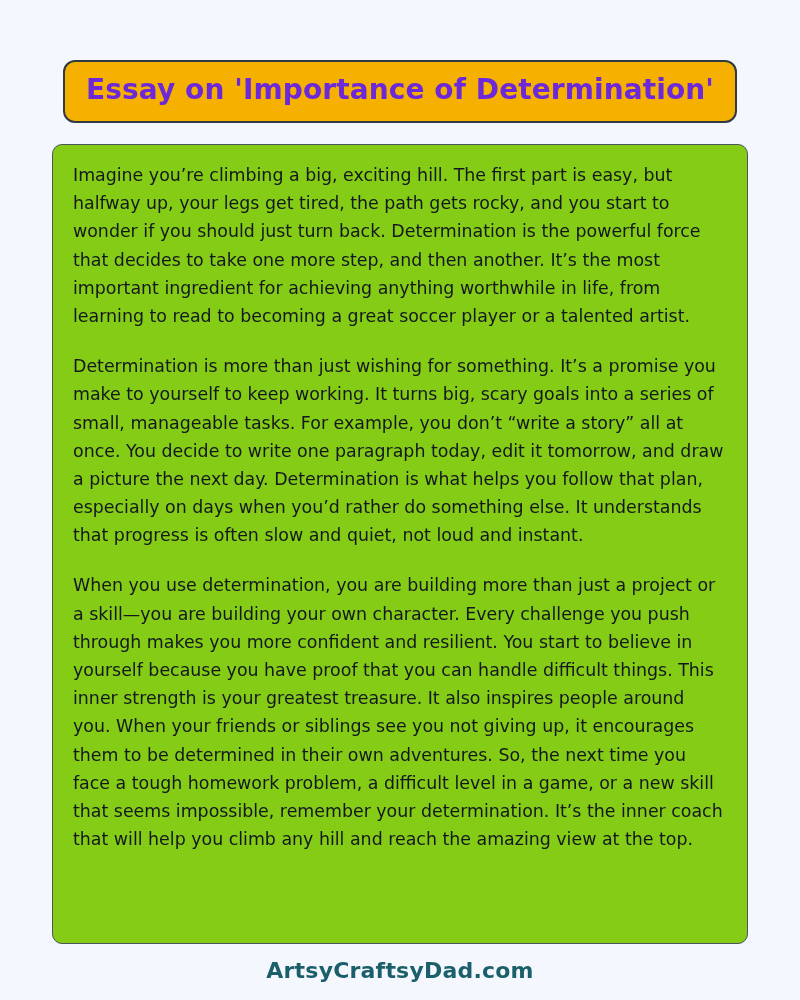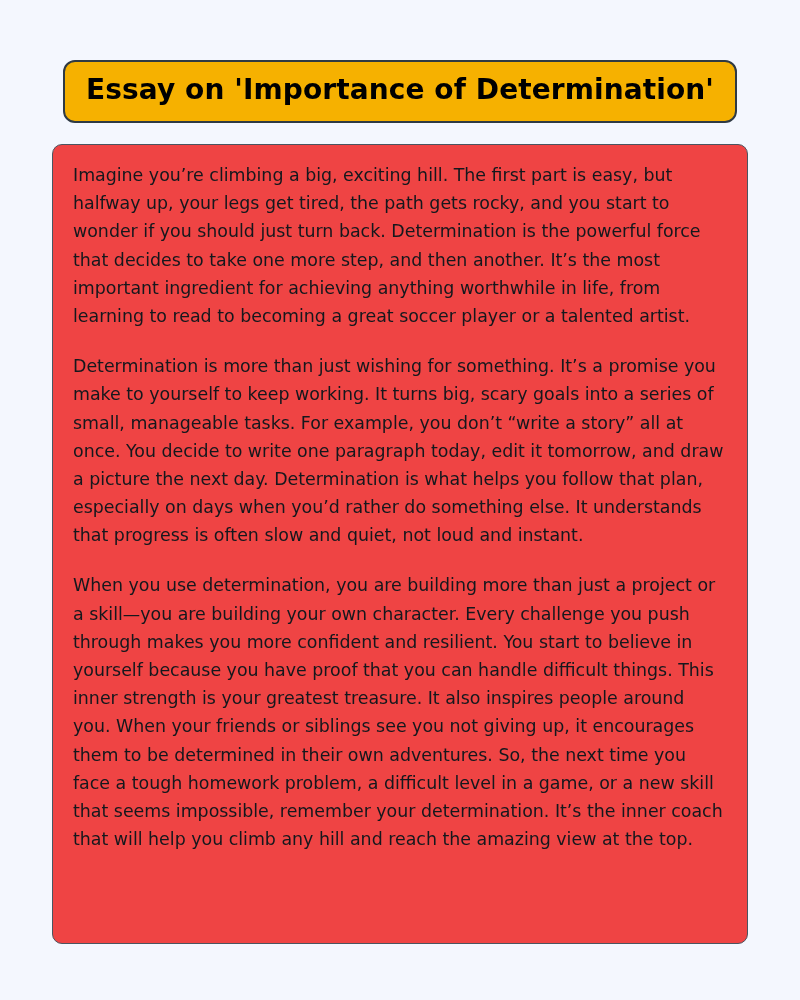--- a/index.html
+++ b/index.html
@@ -29,33 +29,33 @@
     background: #f6b100;
     border: 2px solid #2f3a44;
     border-radius: 12px;
     padding: 13px 20px 15px 20px;
     text-align: center;
   }
   .title-bar h1 {
     margin: 0;
     font-size: 28px;
     font-weight: bold;
-    color: #000000;
+    color: #6d28d9;
     letter-spacing: 0.1px;
     line-height: 1.1;
     font-family: "DejaVu Sans", sans-serif;
   }
   .essay-card {
     position: absolute;
     left: 52px;
     top: 144px;
     width: 696px;
     height: 800px;
     box-sizing: border-box;
-    background: #ef4444;
+    background: #84cc16;
     border: 1.5px solid #4a5560;
     border-radius: 10px;
     padding: 16px 22px 18px 20px;
     overflow: hidden;
   }
   .essay-card p {
     margin: 0 0 22px 0;
     font-size: 17.4px;
     line-height: 1.62;
     color: #14181d;
@@ -88,14 +88,17 @@
   <div class="title-bar">
     <h1>Essay on 'Importance of Determination'</h1>
   </div>
 
   <div class="essay-card">
     <p>Imagine you’re climbing a big, exciting hill. The first part is easy, but halfway up, your legs get tired, the path gets rocky, and you start to wonder if you should just turn back. Determination is the powerful force that decides to take one more step, and then another. It’s the most important ingredient for achieving anything worthwhile in life, from learning to read to becoming a great soccer player or a talented artist.</p>
     <p>Determination is more than just wishing for something. It’s a promise you make to yourself to keep working. It turns big, scary goals into a series of small, manageable tasks. For example, you don’t “write a story” all at once. You decide to write one paragraph today, edit it tomorrow, and draw a picture the next day. Determination is what helps you follow that plan, especially on days when you’d rather do something else. It understands that progress is often slow and quiet, not loud and instant.</p>
     <p>When you use determination, you are building more than just a project or a skill—you are building your own character. Every challenge you push through makes you more confident and resilient. You start to believe in yourself because you have proof that you can handle difficult things. This inner strength is your greatest treasure. It also inspires people around you. When your friends or siblings see you not giving up, it encourages them to be determined in their own adventures. So, the next time you face a tough homework problem, a difficult level in a game, or a new skill that seems impossible, remember your determination. It’s the inner coach that will help you climb any hill and reach the amazing view at the top.</p>
   </div>
 
+  <div class="footer">
+    <span class="brand">ArtsyCraftsyDad.com</span>
+  </div>
 
 </div>
 
 </body></html>

